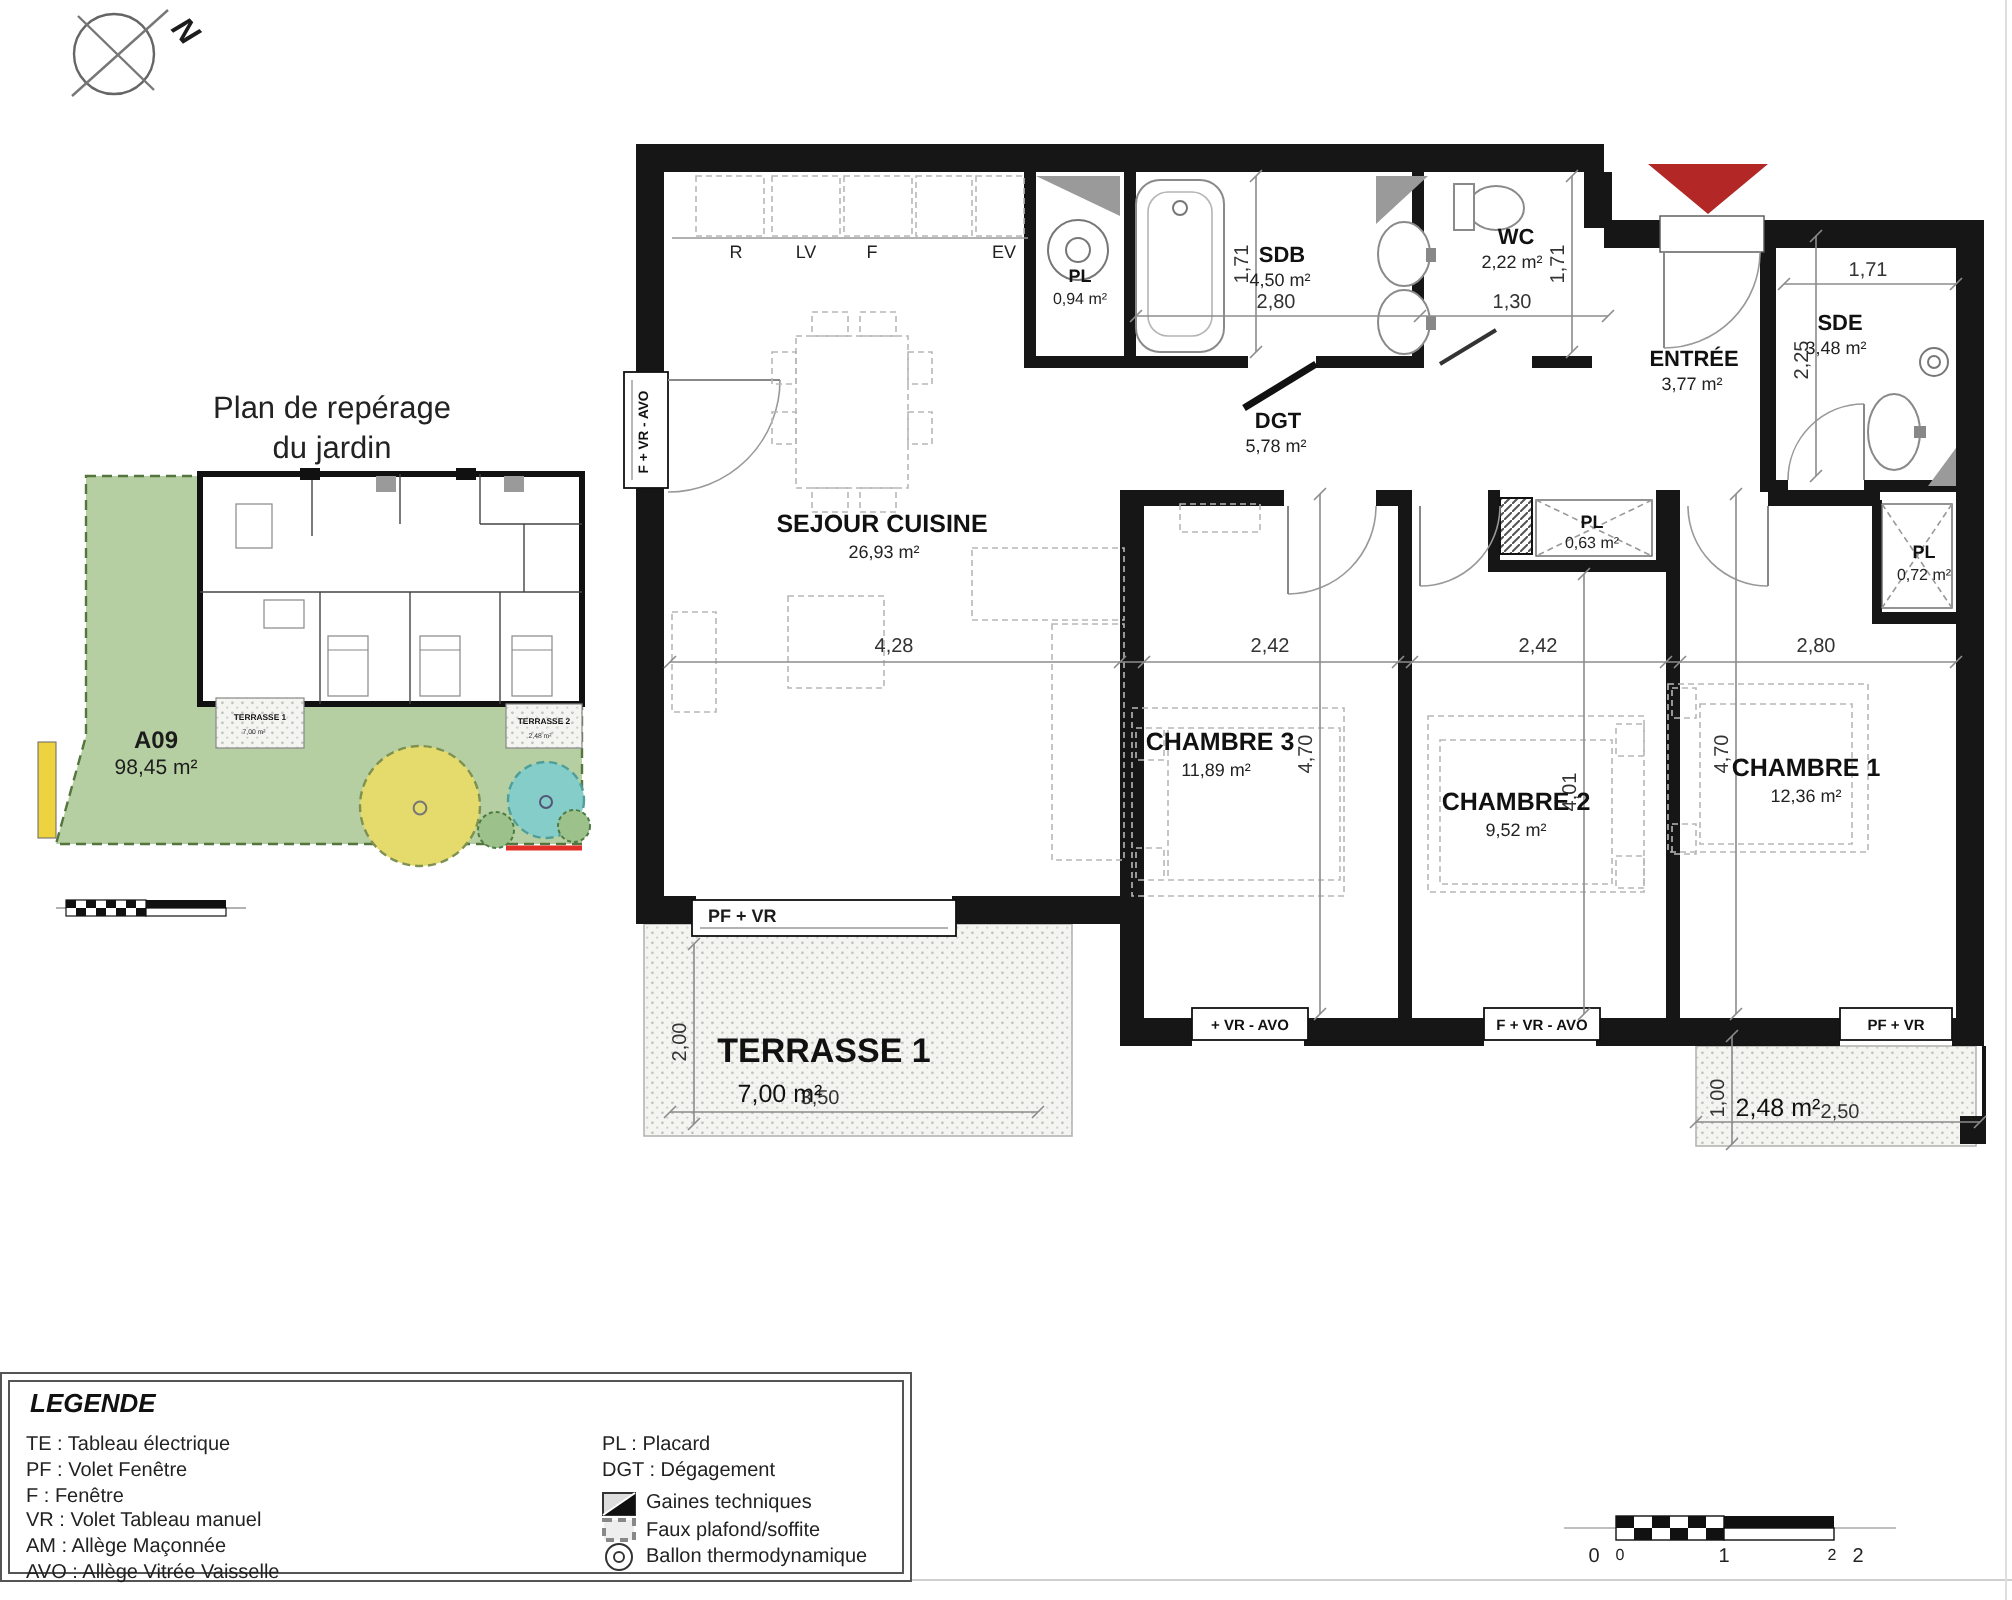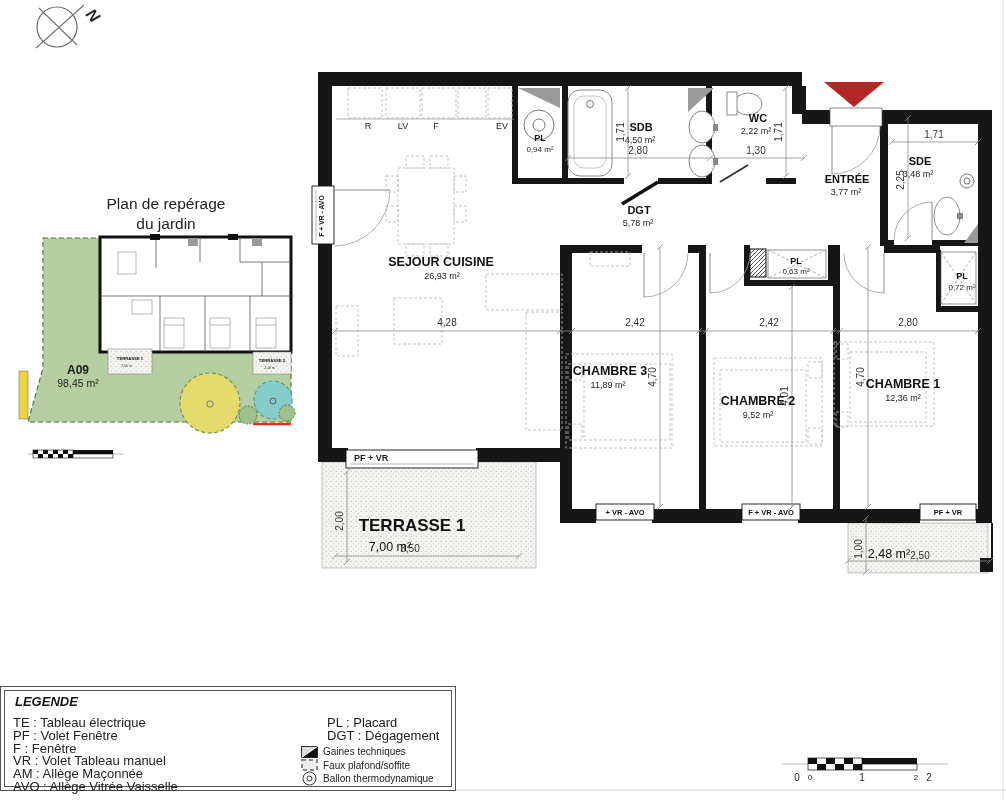--- a/index.html
+++ b/index.html
@@ -17,23 +17,23 @@
   .big{font-size:17px;font-weight:700;text-anchor:middle;fill:#111;}
   .biga{font-size:12.5px;text-anchor:middle;fill:#111;}
   .tiny{font-size:4.2px;font-weight:700;text-anchor:middle;fill:#111;}
   .tiny2{font-size:3.4px;text-anchor:middle;fill:#333;}
   .mtitle{font-size:15.5px;text-anchor:middle;fill:#222;}
   .sb{font-size:10px;text-anchor:middle;fill:#222;}
   .sbs{font-size:8px;text-anchor:middle;fill:#222;}
   .legend{position:absolute;left:0;top:686px;width:454px;height:103px;border:1px solid #555;background:#fff;}
   .legend-inner{position:absolute;inset:3px;border:1px solid #555;}
   .legend-title{position:absolute;left:14px;top:7px;font-size:13px;font-weight:700;font-style:italic;color:#111;}
-  .lcol{position:absolute;top:30px;font-size:13px;color:#222;}
+  .lcol{position:absolute;top:30px;font-size:10px;color:#222;}
   .lcol div{height:12.8px;line-height:12.8px;white-space:nowrap;}
-  .lc1{left:12px;} .lc2{left:168px;} .lc3{left:300px;margin-left:26px;}
+  .lc1{left:12px;} .lc2{left:168px;} .lc3{left:300px;}
   .lsym{position:absolute;left:300px;top:58px;font-size:10px;color:#222;}
   .lsym .srow{display:flex;align-items:center;height:13.5px;white-space:nowrap;text-align:right;}
   .lsym svg{margin-right:5px;flex:0 0 auto;}
 </style>
 </head>
 <body>
 
 <svg class="plan" width="1006" height="800" viewBox="0 0 1006 800">
   <defs>
     <pattern id="dots" width="5" height="5" patternUnits="userSpaceOnUse">

